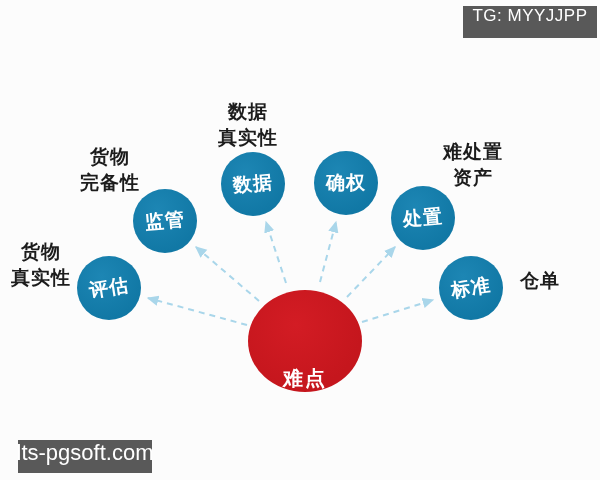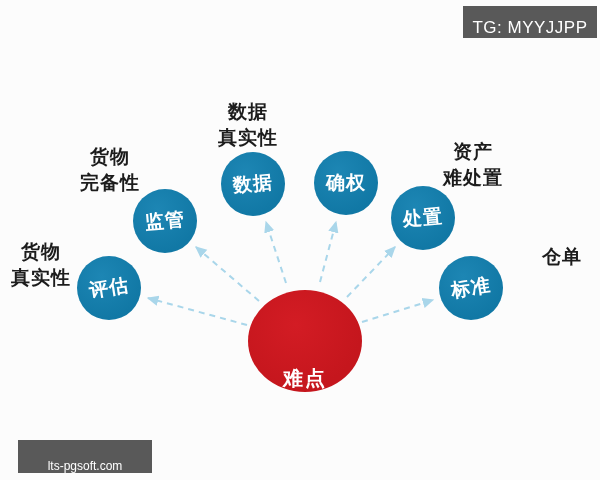--- a/index.html
+++ b/index.html
@@ -25,21 +25,21 @@
     font-weight: bold;
     line-height: 26px;
     color: #1c1c1c;
     letter-spacing: 1px;
   }
   .nlabel-0 { left: -1px;  top: 239px; }
   .nlabel-1 { left: 68px;  top: 144px; }
   .nlabel-2 { left: 206px; top: 99px;  }
   .nlabel-3 { left: 309px; top: 99px;  }
   .nlabel-4 { left: 431px; top: 139px; }
-  .nlabel-5 { left: 498px; top: 244px; text-align: right; }
+  .nlabel-5 { left: 498px; top: 268px; }
 
   
   .bubble {
     position: absolute;
     width: 64px; height: 64px;
     border-radius: 50%;
     background: radial-gradient(circle at 38% 32%, #1d86b4, #1178a5 72%);
     display: flex; align-items: center; justify-content: center;
     color: #ffffff;
     font-size: 19px;
@@ -69,33 +69,33 @@
     font-weight: bold;
     line-height: 27px;
     letter-spacing: 2px;
   }
 
   
   .badge {
     position: absolute;
     background: #595959;
     color: #ffffff;
-    display: flex; align-items: flex-end; justify-content: center;
+    display: flex; align-items: flex-start; justify-content: center;
     white-space: nowrap;
   }
   .badge-top {
     left: 463px; top: 6px;
     width: 134px; height: 32px;
     font-size: 17px;
     letter-spacing: 0.5px;
   }
   .badge-bottom {
     left: 18px; top: 440px;
     width: 134px; height: 33px;
-    font-size: 12px;
+    font-size: 22px;
   }
 </style>
 </head>
 <body>
 
 <div class="canvas">
 
   <svg class="arrows" width="600" height="480" viewBox="0 0 600 480">
     <defs>
       <marker id="ah" viewBox="0 0 10 10" refX="8" refY="5" markerWidth="6.5" markerHeight="6.5" orient="auto">
@@ -116,22 +116,22 @@
   </div>
   <div class="nlabel nlabel-1">
     <div>货物</div>
     <div>完备性</div>
   </div>
   <div class="nlabel nlabel-2">
     <div>数据</div>
     <div>真实性</div>
   </div>
   <div class="nlabel nlabel-4">
+    <div>难处置</div>
     <div>资产</div>
-    <div>难处置</div>
   </div>
   <div class="nlabel nlabel-5">
     <div>仓单</div>
   </div>
 
   <div class="bubble bubble-0">
     <span class="tilt-a">评估</span>
   </div>
   <div class="bubble bubble-1">
     <span class="tilt-b">监管</span>

